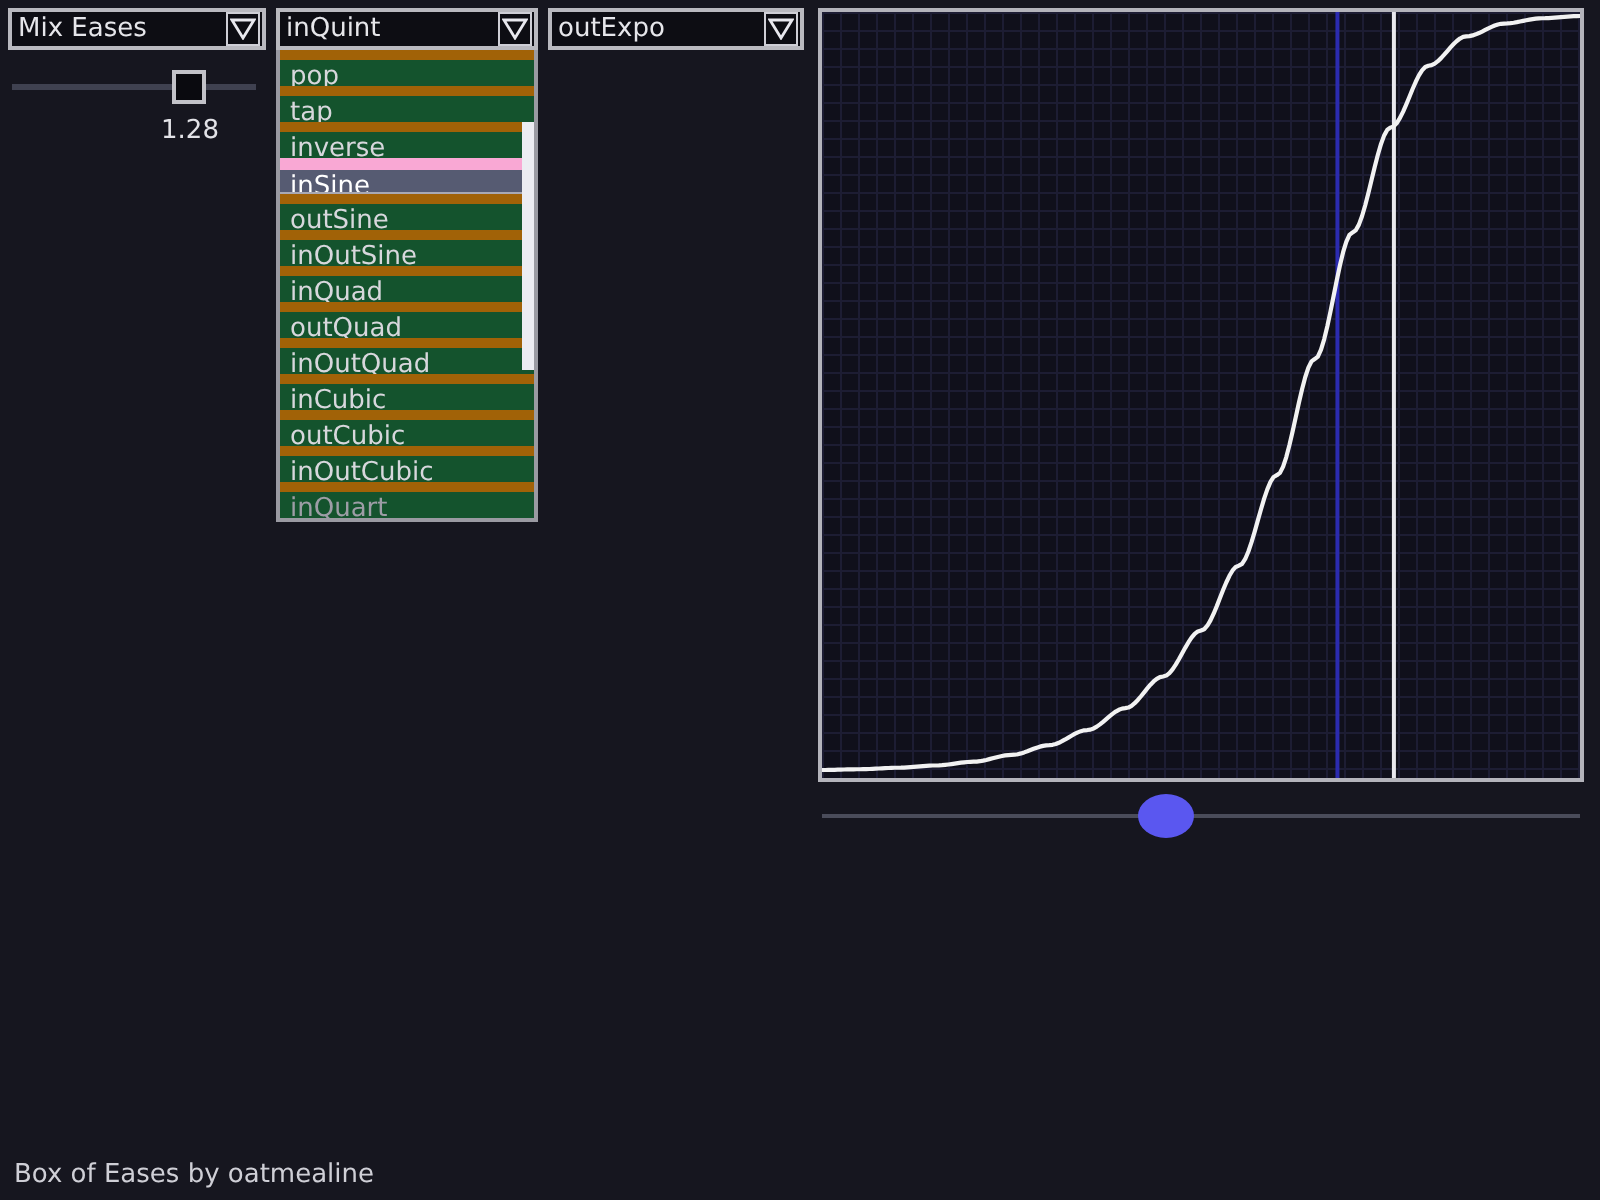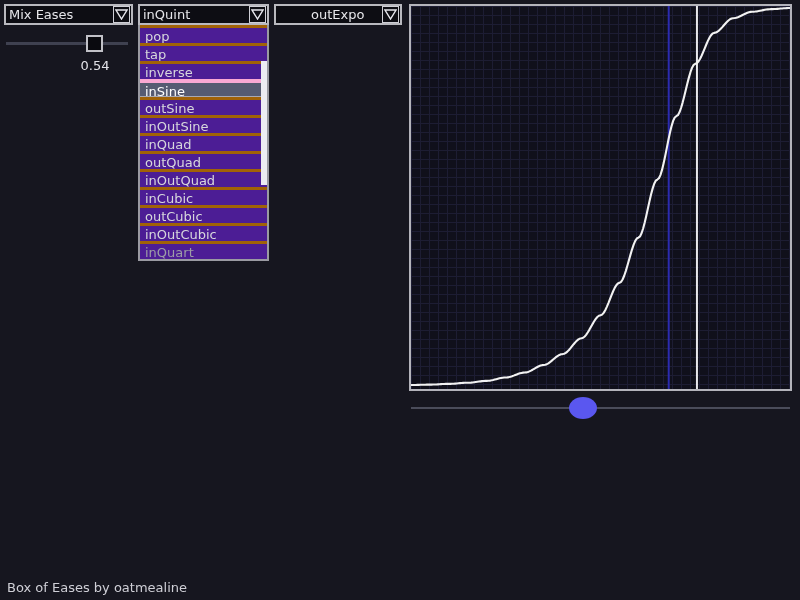--- a/index.html
+++ b/index.html
@@ -57,33 +57,33 @@
     box-sizing: border-box;
     background: #0d0d13;
     border-left: 2px solid #9a9aa2;
     border-right: 2px solid #9a9aa2;
     border-bottom: 2px solid #9a9aa2;
   }
   .option-row {
     position: relative;
     box-sizing: border-box;
     height: 18px;
-    border-top: 3px solid #a16207;
-    background: #4c1d95;
+    border-top: 5px solid #a16207;
+    background: #14532d;
     font-size: 13px;
     line-height: 17px;
     color: #d7d7dc;
     padding-left: 5px;
     white-space: nowrap;
     overflow: hidden;
   }
   .option-row.selected {
     background: #565b72;
     color: #ffffff;
-    border-top: 4px solid #f9a8d4;
+    border-top: 6px solid #f9a8d4;
     border-bottom: 1px solid #a9a9b4;
   }
   .option-row.dim { color: #9d9da6; }
 
   .list-scrollbar {
     position: absolute;
     background: #ececf2;
   }
 
   
@@ -152,21 +152,21 @@
   <span class="dd-arrow">
     <svg width="13" height="11" viewBox="0 0 13 11" aria-hidden="true">
       <polygon points="1,1 12,1 6.5,10" fill="none" stroke="#e8e8ee" stroke-width="1.4"></polygon>
     </svg>
   </span>
 </div>
 
 <div class="slider-wrap" style="left:0px; top:30px; width:136px; height:42px;">
   <div class="slider-track" style="left:6px; top:12px; width:122px; height:3px;"></div>
   <div class="slider-knob" style="left:86px; top:5px; width:17px; height:17px;"></div>
-  <div class="slider-value" style="left:56px; top:28px; width:78px;">0.54</div>
+  <div class="slider-value" style="left:56px; top:28px; width:78px;">1.28</div>
 </div>
 
 <div class="dropdown" style="left:138px; top:4px; width:131px;align-items:center;">
   <span class="dd-label">inQuint</span>
   <span class="dd-arrow">
     <svg width="13" height="11" viewBox="0 0 13 11" aria-hidden="true">
       <polygon points="1,1 12,1 6.5,10" fill="none" stroke="#e8e8ee" stroke-width="1.4"></polygon>
     </svg>
   </span>
 </div>
@@ -182,21 +182,21 @@
     <div class="option-row"><span>outQuad</span></div>
     <div class="option-row"><span>inOutQuad</span></div>
     <div class="option-row"><span>inCubic</span></div>
     <div class="option-row"><span>outCubic</span></div>
     <div class="option-row"><span>inOutCubic</span></div>
     <div class="option-row dim"><span>inQuart</span></div>
   </div>
 
 <div class="list-scrollbar" style="left:261px; top:61px; width:6px; height:124px;"></div>
 
-<div class="dropdown" style="left:274px; top:4px; width:128px;padding-left:32px;">
+<div class="dropdown" style="left:274px; top:4px; width:128px;">
   <span class="dd-label">outExpo</span>
   <span class="dd-arrow">
     <svg width="13" height="11" viewBox="0 0 13 11" aria-hidden="true">
       <polygon points="1,1 12,1 6.5,10" fill="none" stroke="#e8e8ee" stroke-width="1.4"></polygon>
     </svg>
   </span>
 </div>
 
 <div class="graph-frame" style="left:409px; top:4px; width:383px; height:387px;">
   <div class="graph-grid" id="graph-grid" style="background: repeating-linear-gradient(to right, rgb(29, 29, 51) 0px, rgb(29, 29, 51) 1px, transparent 1px, transparent 9px), repeating-linear-gradient(rgb(29, 29, 51) 0px, rgb(29, 29, 51) 1px, transparent 1px, transparent 9px) rgb(16, 16, 27);"></div>

